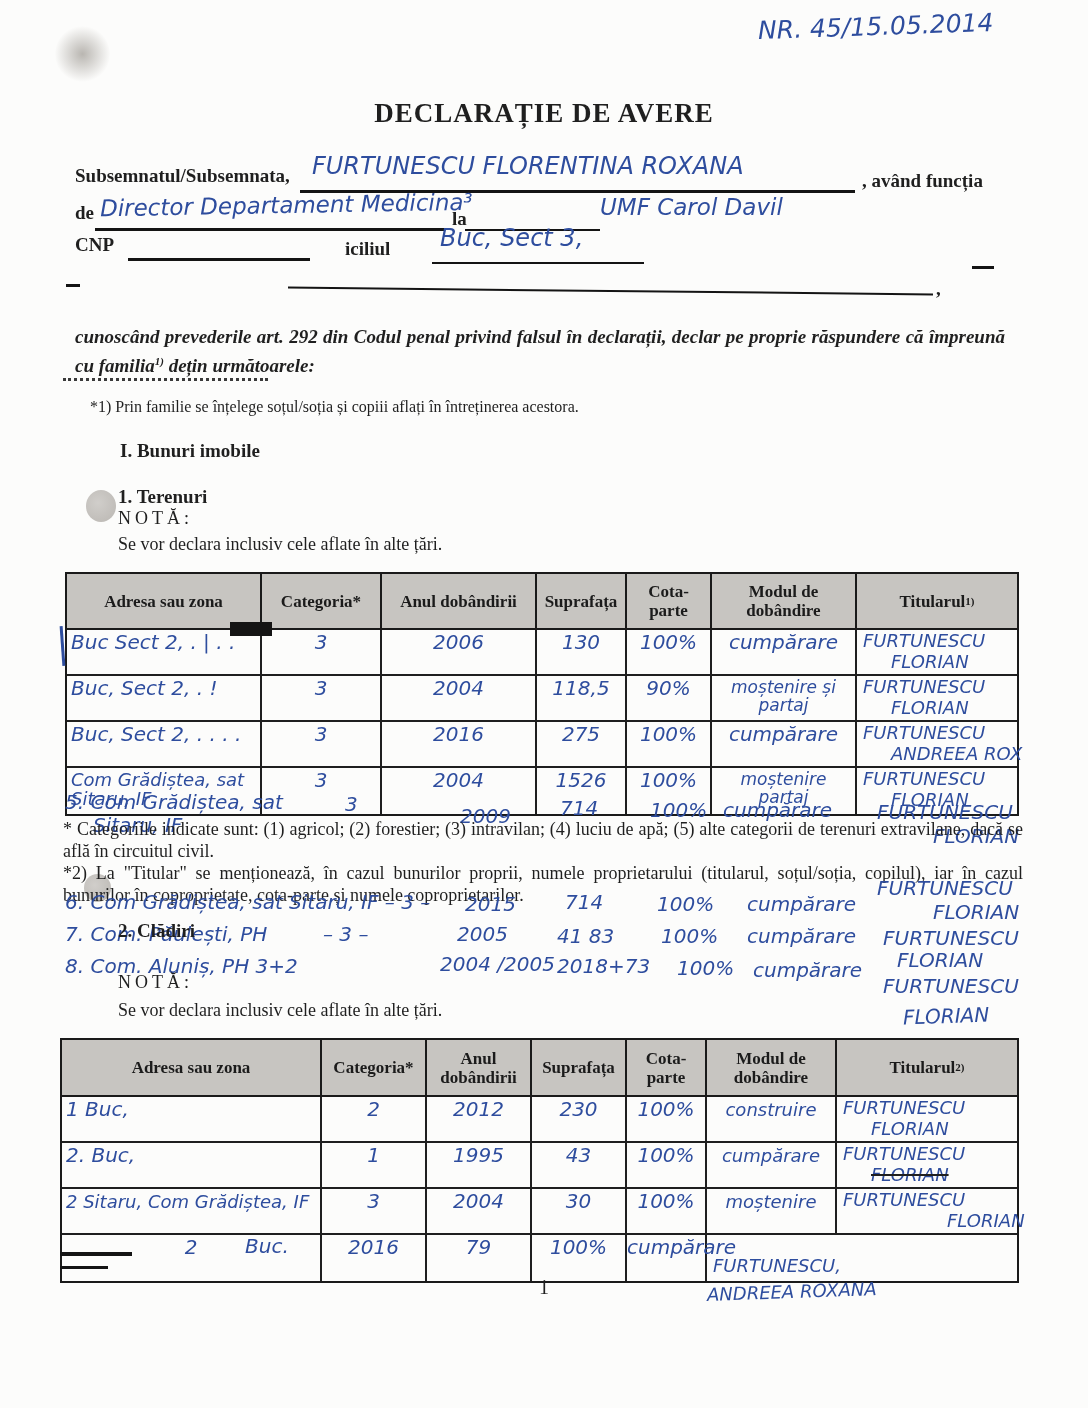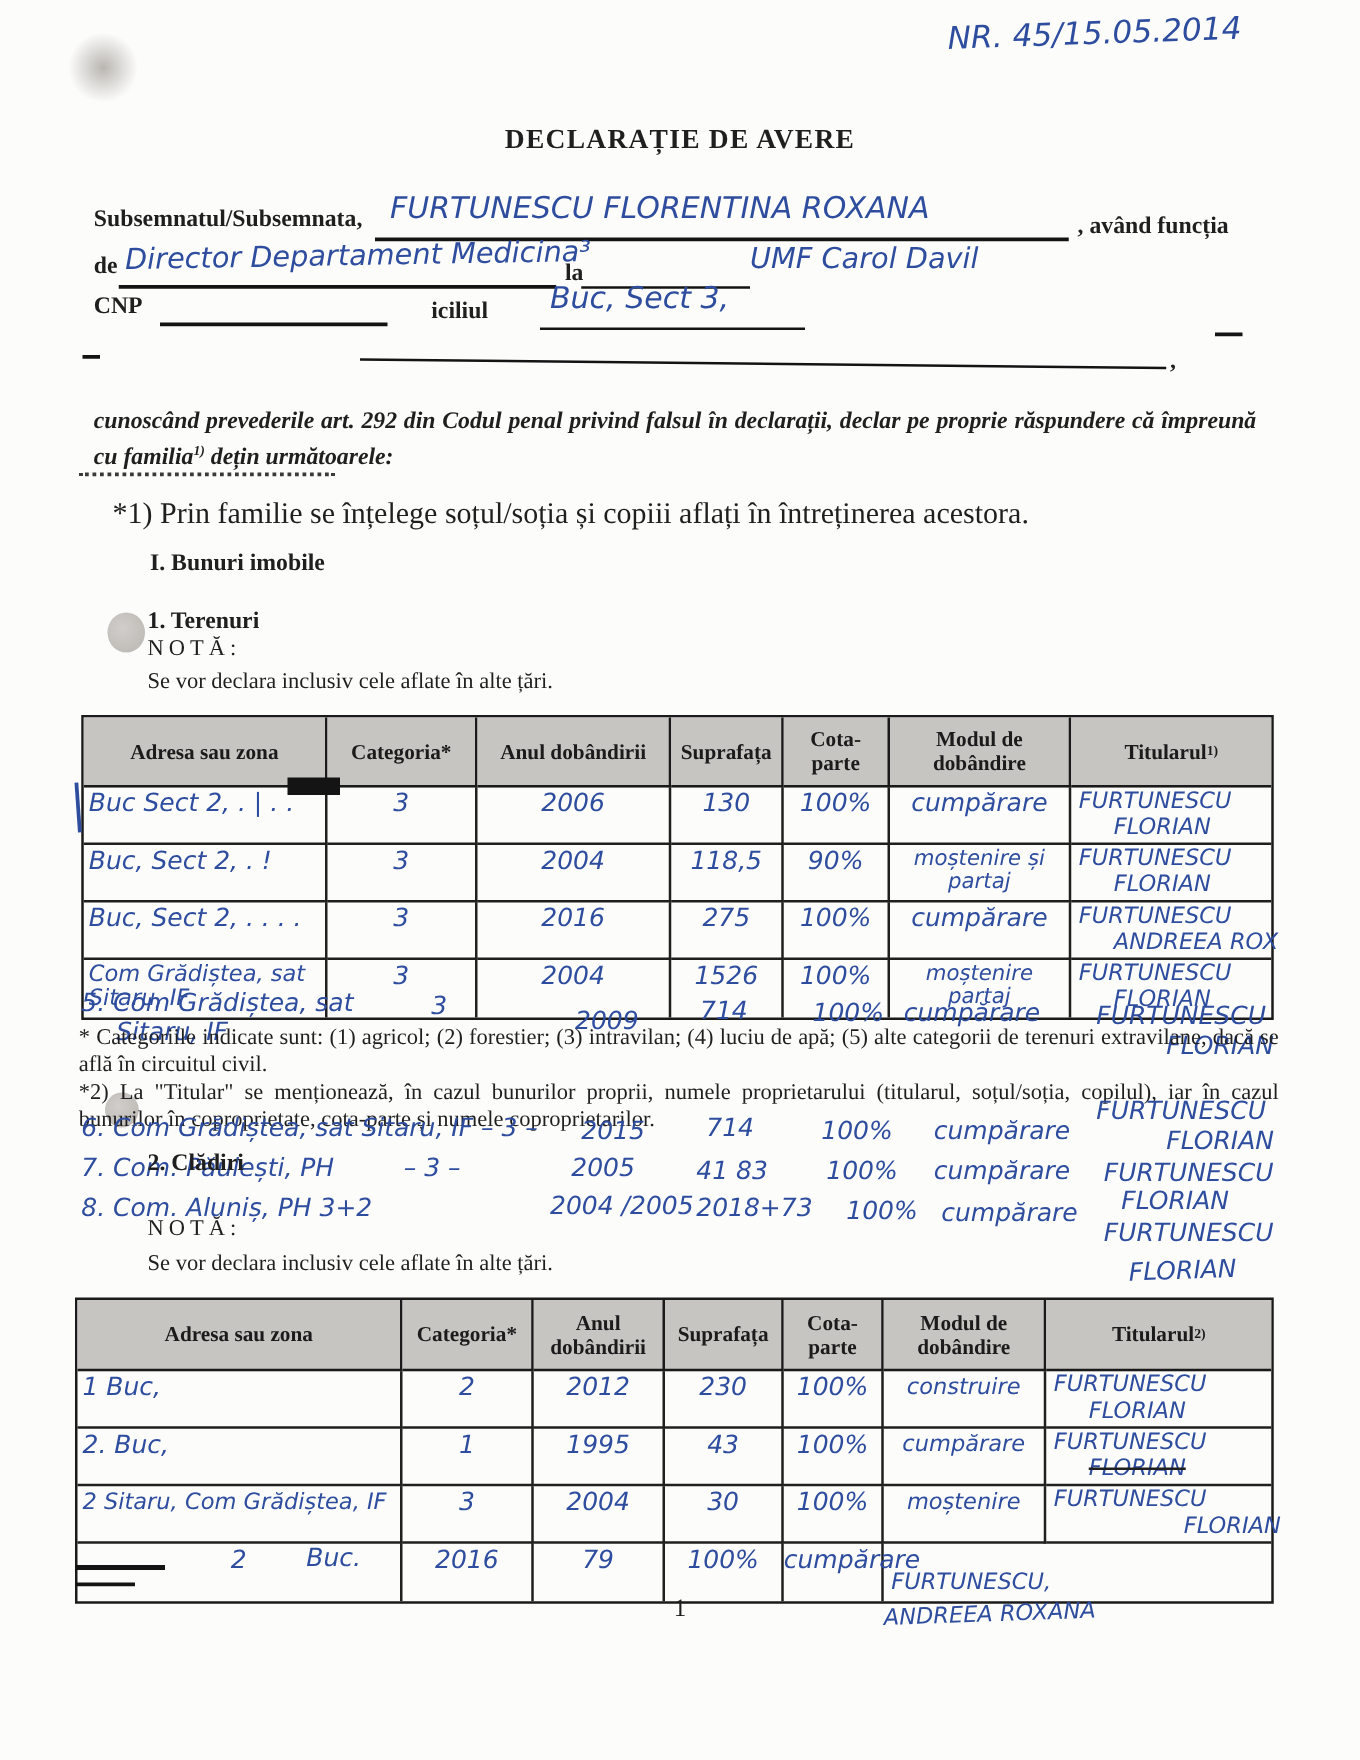--- a/index.html
+++ b/index.html
@@ -10,21 +10,21 @@
   }
   .abs{position:absolute;}
   .printed{font-family:"Liberation Serif","DejaVu Serif",serif; color:#1f1f1f;}
   .b{font-weight:bold;}
   .hw{
     font-family:"DejaVu Sans",sans-serif; font-style:italic;
     color:#2e4d9e; white-space:nowrap;
   }
   .hw-big{font-size:23px;}
   .hw-md{font-size:20px;}
-  .title{width:100%; text-align:center; font-size:22px; letter-spacing:1px;}
+  .title{width:100%; text-align:center; font-size:27px; letter-spacing:1px;}
   .blackline{position:absolute; background:#141414;}
   .dottedline{position:absolute; border-bottom:3px dotted #3a3a3a; height:0;}
   .punch{position:absolute; border-radius:50%;
     background:radial-gradient(circle at 40% 40%, #c9c6c2, #aeaaa5); opacity:.85;}
   .smudge{position:absolute; border-radius:50%;
     background:radial-gradient(circle, #b9b6b1 0%, rgba(185,182,177,0) 70%);}
   
   .gridtab{position:absolute; display:grid; border:2px solid #1a1a1a; background:transparent;}
   .gridtab .hc{
     background:#c7c5c1; border-right:2px solid #1a1a1a; border-bottom:2px solid #1a1a1a;
@@ -80,21 +80,21 @@
 
   <div class="blackline" style="left:972px; top:266px; width:22px; height:3px;"></div>
   <div class="blackline" style="left:66px; top:284px; width:14px; height:3px;"></div>
   <div class="blackline" style="left:288px; top:290px; width:645px; height:2px; transform:rotate(0.6deg);"></div>
   <div class="abs printed b" style="left:936px; top:278px; font-size:19px;">,</div>
 
   <div class="abs printed b" style="left:75px; top:325px; width:930px; font-size:19px; line-height:24px; text-align:justify;font-style:italic;">
     <span>cunoscând prevederile art. 292 din Codul penal privind falsul în declarații, declar pe proprie răspundere că împreună cu familia</span><sup>1)</sup><span> dețin următoarele:</span>
   </div>
   <div class="dottedline" style="left:63px; top:378px; width:205px;"></div>
-  <div class="abs printed" style="left:90px; top:398px; font-size:24px;">*1) Prin familie se înțelege soțul/soția și copiii aflați în întreținerea acestora.</div>
+  <div class="abs printed" style="left:90px; top:398px; font-size:16px;">*1) Prin familie se înțelege soțul/soția și copiii aflați în întreținerea acestora.</div>
 
   <div class="abs printed b" style="left:120px; top:440px; font-size:19px;">I. Bunuri imobile</div>
   <div class="abs printed b" style="left:118px; top:486px; font-size:19px;">1. Terenuri</div>
   <div class="abs printed" style="left:118px; top:508px; font-size:18px; letter-spacing:4px;">NOTĂ:</div>
   <div class="abs printed" style="left:118px; top:534px; font-size:18px;">Se vor declara inclusiv cele aflate în alte țări.</div>
 
   <div class="gridtab" style="left:65px; top:572px; grid-template-columns:195px 120px 155px 90px 85px 145px 160px; grid-auto-rows:46px; grid-template-rows:56px;">
 
     <div class="hc">Adresa sau zona</div>
     <div class="hc">Categoria*</div>

